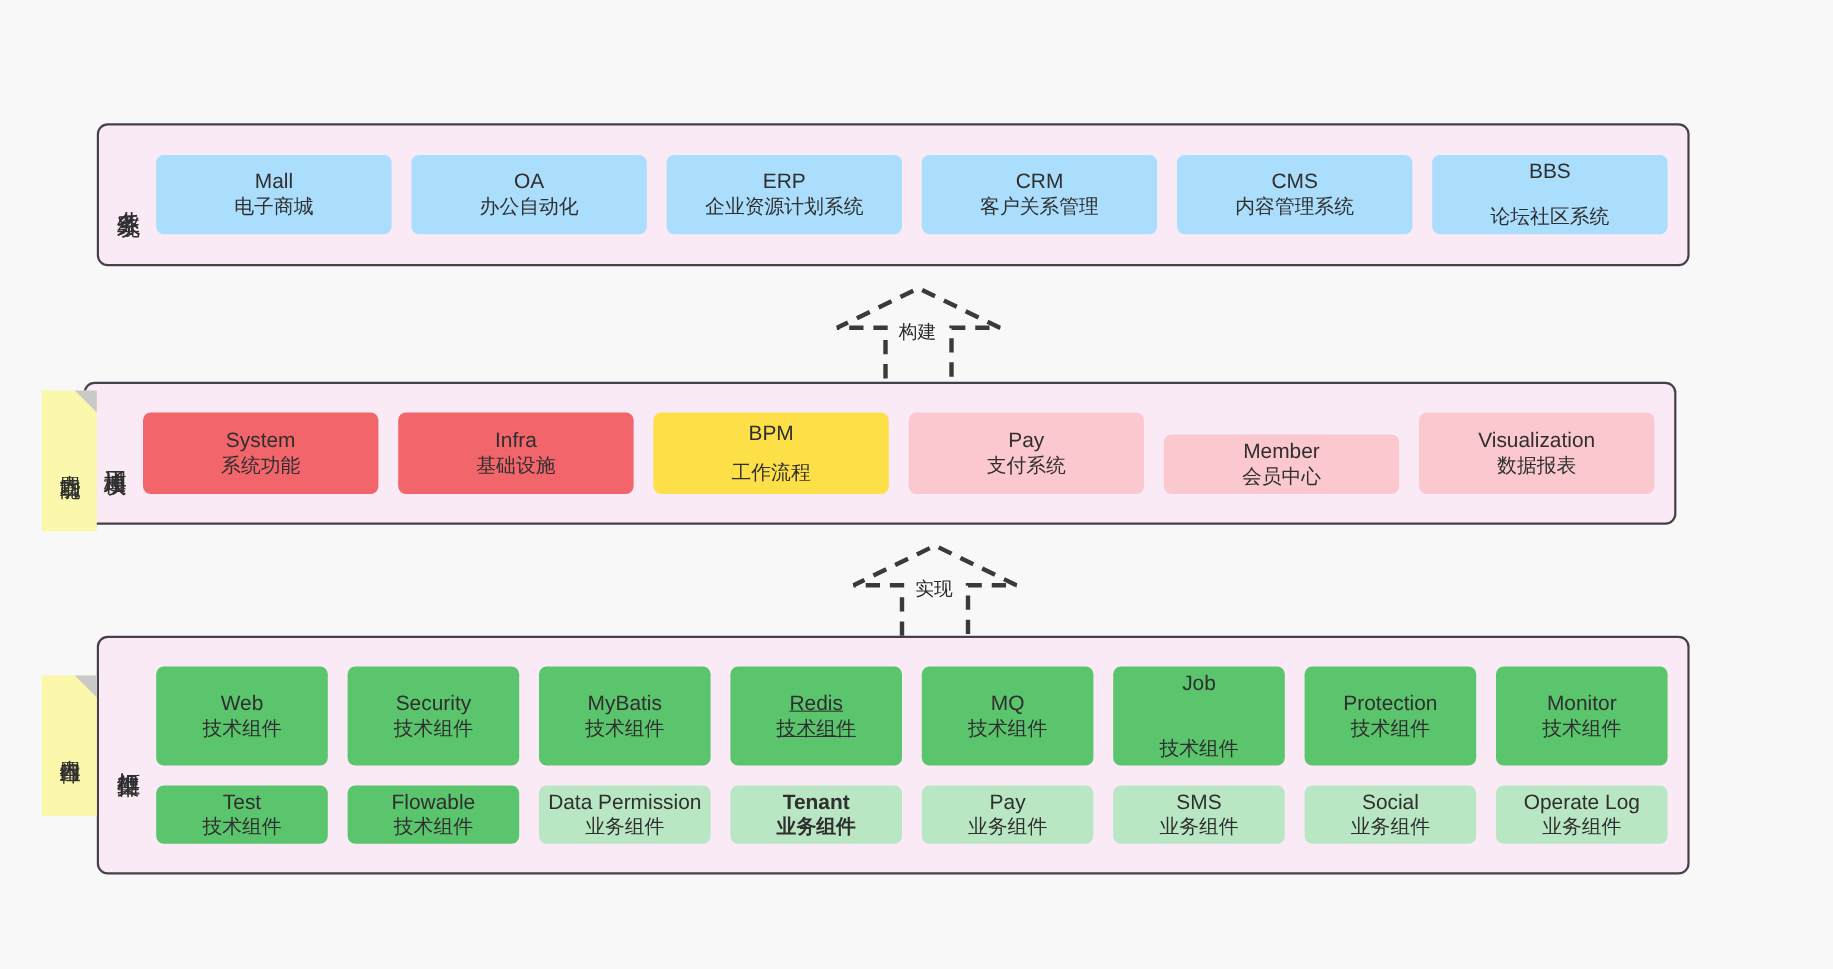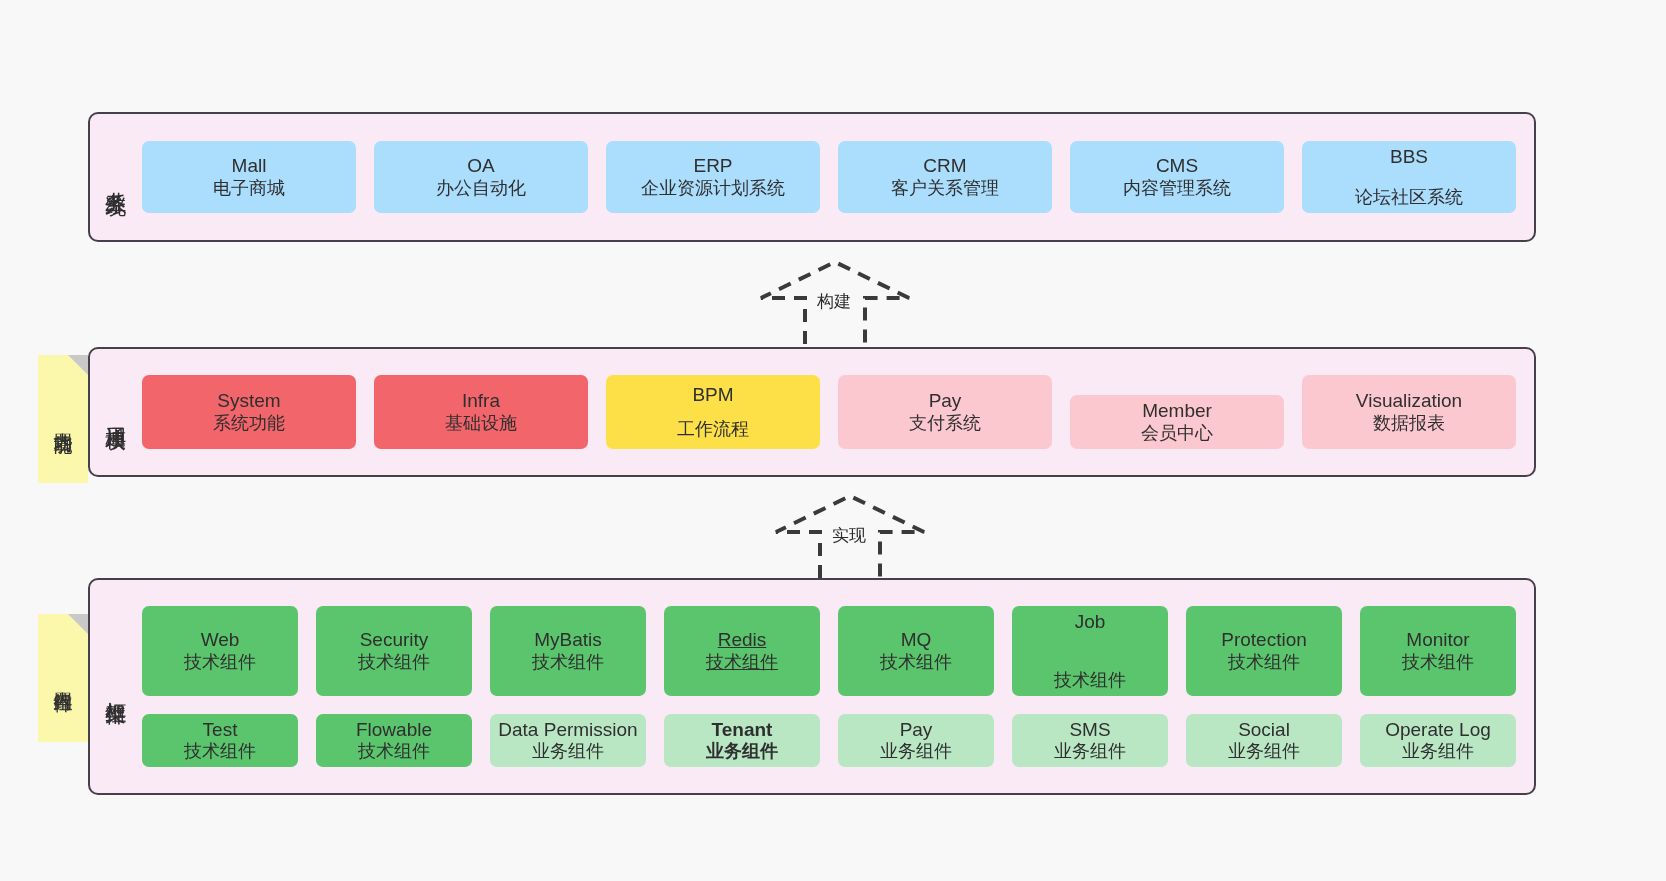--- a/index.html
+++ b/index.html
@@ -172,21 +172,21 @@
       <path d="M 50 86 L 50 40 L 6 40 L 80 4 L 154 40 L 110 40 L 110 86" fill="none" stroke="#3a3a3a" stroke-width="4" stroke-dasharray="13,9" stroke-linecap="butt"></path>
     </svg>
     <span class="arrow-label" style="left:62px; top:32px;">构建</span>
   </div>
 
   <div class="note" style="left:38px; top:355px; height:128px;">
     <span class="fold"></span>
     <span>内置功能</span>
   </div>
 
-  <div class="layer" id="layer-1" style="left:88px; top:347px; width:1448px; height:130px;">
+  <div class="layer" id="layer-1" style="left:76px; top:347px; width:1448px; height:130px;">
     <div class="layer-title">通用模块</div>
     <div class="layer-body">
       <div class="row">
         <div class="card red" style="background: rgb(242, 101, 107);">
           <span class="t1">System</span>
           <span class="t2">系统功能</span>
         </div>
         <div class="card red" style="background: rgb(242, 101, 107);">
           <span class="t1">Infra</span>
           <span class="t2">基础设施</span>

